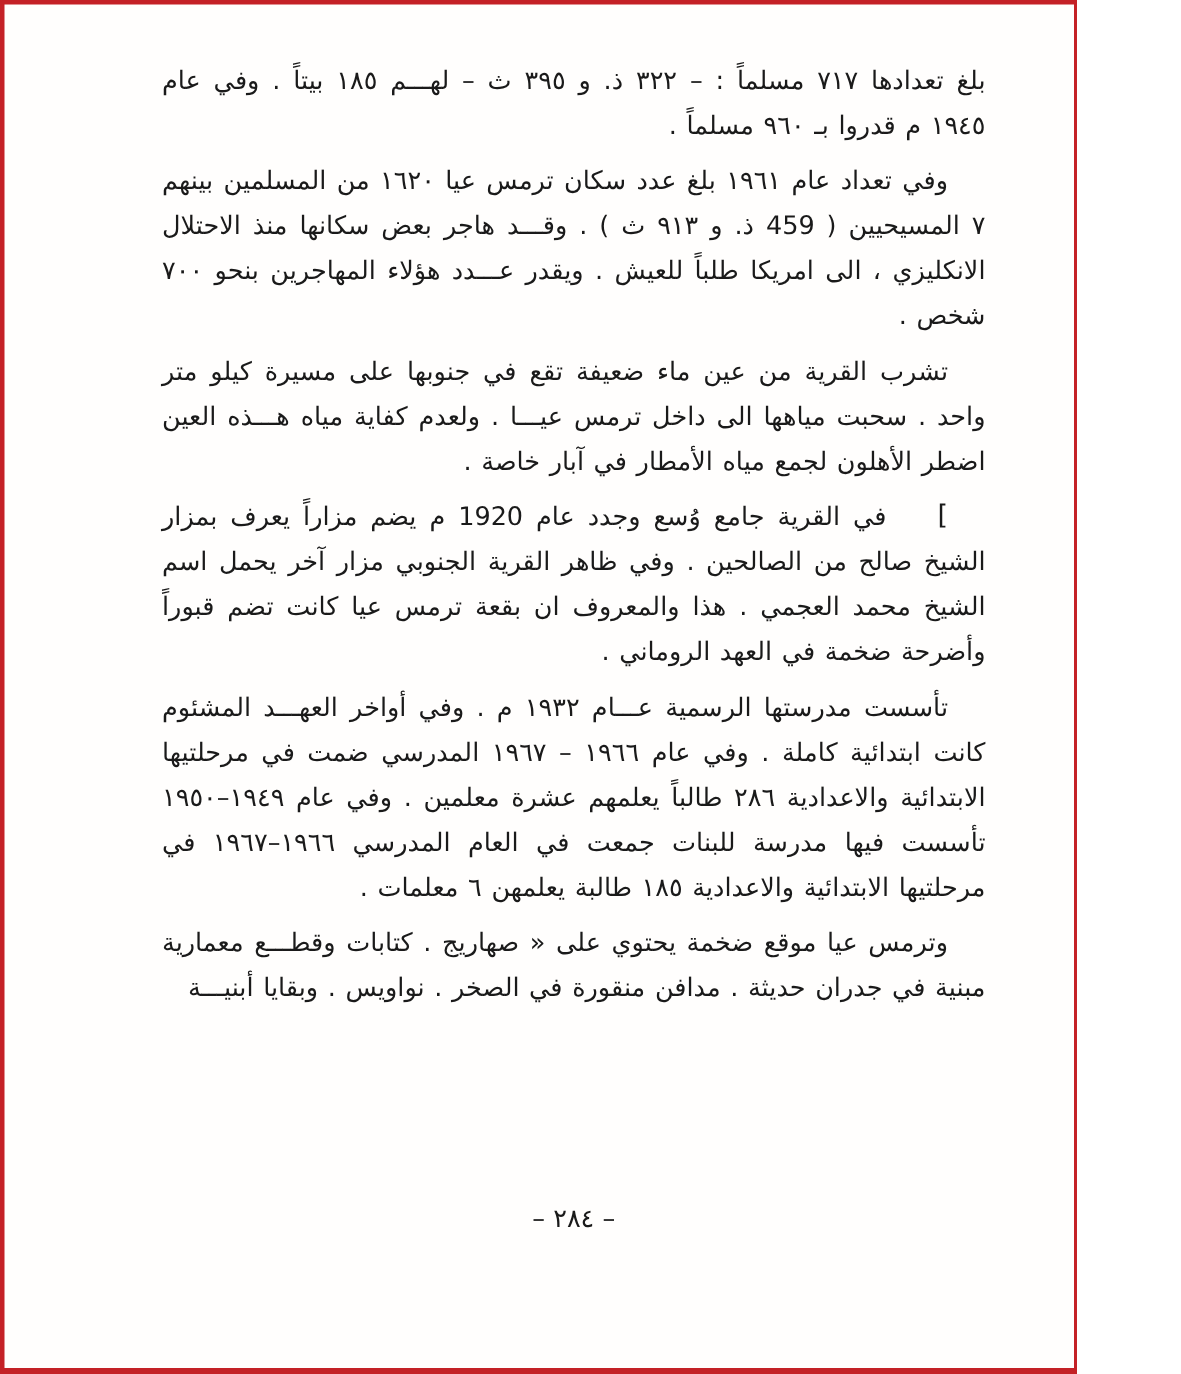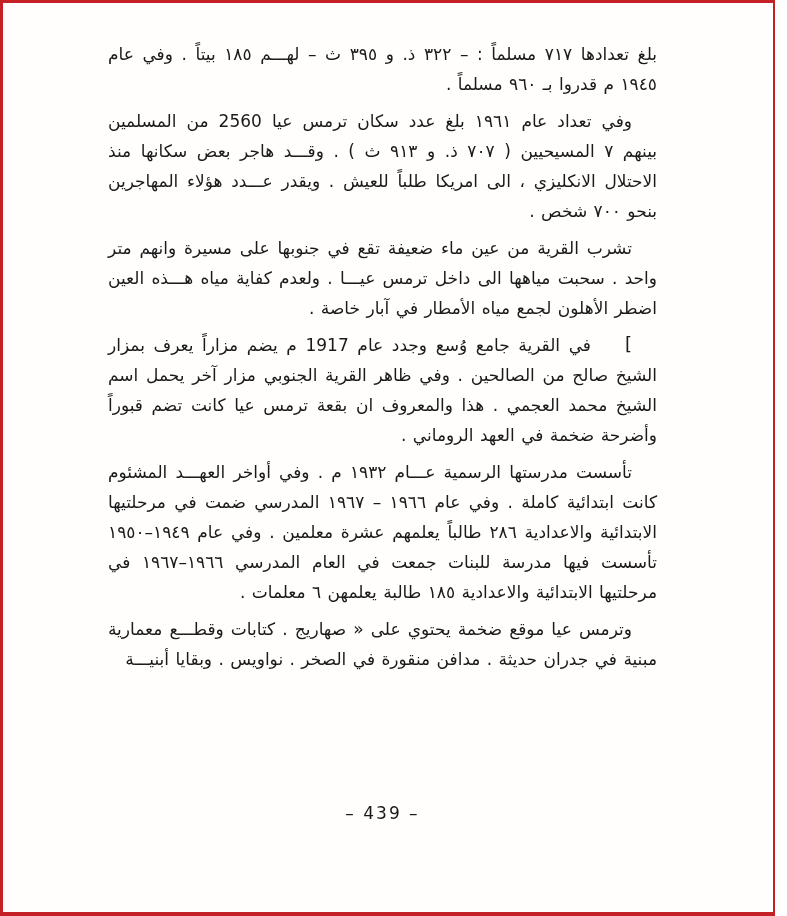--- a/index.html
+++ b/index.html
@@ -7,21 +7,21 @@
     padding: 0;
     background: #ffffff;
   }
   body {
     width: 787px;
     height: 916px;
     overflow: hidden;
   }
   .page {
     position: relative;
-    width: 775px;
+    width: 718px;
     height: 916px;
     box-sizing: border-box;
     background: var(--paper-color, #fffefd);
     border-left: 3px solid var(--border-color, #c42126);
     border-top: 3px solid var(--border-color, #c42126);
     border-right: 2px solid var(--border-color, #c42126);
     border-bottom: 4px solid var(--border-color, #c42126);
   }
   .text-column {
     position: absolute;
@@ -63,20 +63,20 @@
     letter-spacing: 2px;
     color: var(--ink-color, #1a1a1a);
   }
 </style>
 </head>
 <body>
 
 <div class="page">
   <div class="text-column">
     <p class="para no-indent">بلغ تعدادها ٧١٧ مسلماً : – ٣٢٢ ذ. و ٣٩٥ ث – لهـــم ١٨٥ بيتاً . وفي عام ١٩٤٥ م قدروا بـ ٩٦٠ مسلماً .</p>
-    <p class="para">وفي تعداد عام ١٩٦١ بلغ عدد سكان ترمس عيا 2560 من المسلمين بينهم ٧ المسيحيين ( ٧٠٧ ذ. و ٩١٣ ث ) . وقـــد هاجر بعض سكانها منذ الاحتلال الانكليزي ، الى امريكا طلباً للعيش . ويقدر عـــدد هؤلاء المهاجرين بنحو ٧٠٠ شخص .</p>
-    <p class="para">تشرب القرية من عين ماء ضعيفة تقع في جنوبها على مسيرة وانهم متر واحد . سحبت مياهها الى داخل ترمس عيـــا . ولعدم كفاية مياه هـــذه العين اضطر الأهلون لجمع مياه الأمطار في آبار خاصة .</p>
-    <p class="para"><span class="margin-mark">[</span><span>في القرية جامع وُسع وجدد عام 1917 م يضم مزاراً يعرف بمزار الشيخ صالح من الصالحين . وفي ظاهر القرية الجنوبي مزار آخر يحمل اسم الشيخ محمد العجمي . هذا والمعروف ان بقعة ترمس عيا كانت تضم قبوراً وأضرحة ضخمة في العهد الروماني .</span></p>
+    <p class="para">وفي تعداد عام ١٩٦١ بلغ عدد سكان ترمس عيا ١٦٢٠ من المسلمين بينهم ٧ المسيحيين ( 459 ذ. و ٩١٣ ث ) . وقـــد هاجر بعض سكانها منذ الاحتلال الانكليزي ، الى امريكا طلباً للعيش . ويقدر عـــدد هؤلاء المهاجرين بنحو ٧٠٠ شخص .</p>
+    <p class="para">تشرب القرية من عين ماء ضعيفة تقع في جنوبها على مسيرة كيلو متر واحد . سحبت مياهها الى داخل ترمس عيـــا . ولعدم كفاية مياه هـــذه العين اضطر الأهلون لجمع مياه الأمطار في آبار خاصة .</p>
+    <p class="para"><span class="margin-mark">[</span><span>في القرية جامع وُسع وجدد عام 1920 م يضم مزاراً يعرف بمزار الشيخ صالح من الصالحين . وفي ظاهر القرية الجنوبي مزار آخر يحمل اسم الشيخ محمد العجمي . هذا والمعروف ان بقعة ترمس عيا كانت تضم قبوراً وأضرحة ضخمة في العهد الروماني .</span></p>
     <p class="para">تأسست مدرستها الرسمية عـــام ١٩٣٢ م . وفي أواخر العهـــد المشئوم كانت ابتدائية كاملة . وفي عام ١٩٦٦ – ١٩٦٧ المدرسي ضمت في مرحلتيها الابتدائية والاعدادية ٢٨٦ طالباً يعلمهم عشرة معلمين . وفي عام ١٩٤٩–١٩٥٠ تأسست فيها مدرسة للبنات جمعت في العام المدرسي ١٩٦٦–١٩٦٧ في مرحلتيها الابتدائية والاعدادية ١٨٥ طالبة يعلمهن ٦ معلمات .</p>
     <p class="para">وترمس عيا موقع ضخمة يحتوي على « صهاريج . كتابات وقطـــع معمارية مبنية في جدران حديثة . مدافن منقورة في الصخر . نواويس . وبقايا أبنيـــة</p>
   </div>
-  <div class="page-number">– 439 –</div>
+  <div class="page-number">– ٢٨٤ –</div>
 </div>
 
 </body></html>

